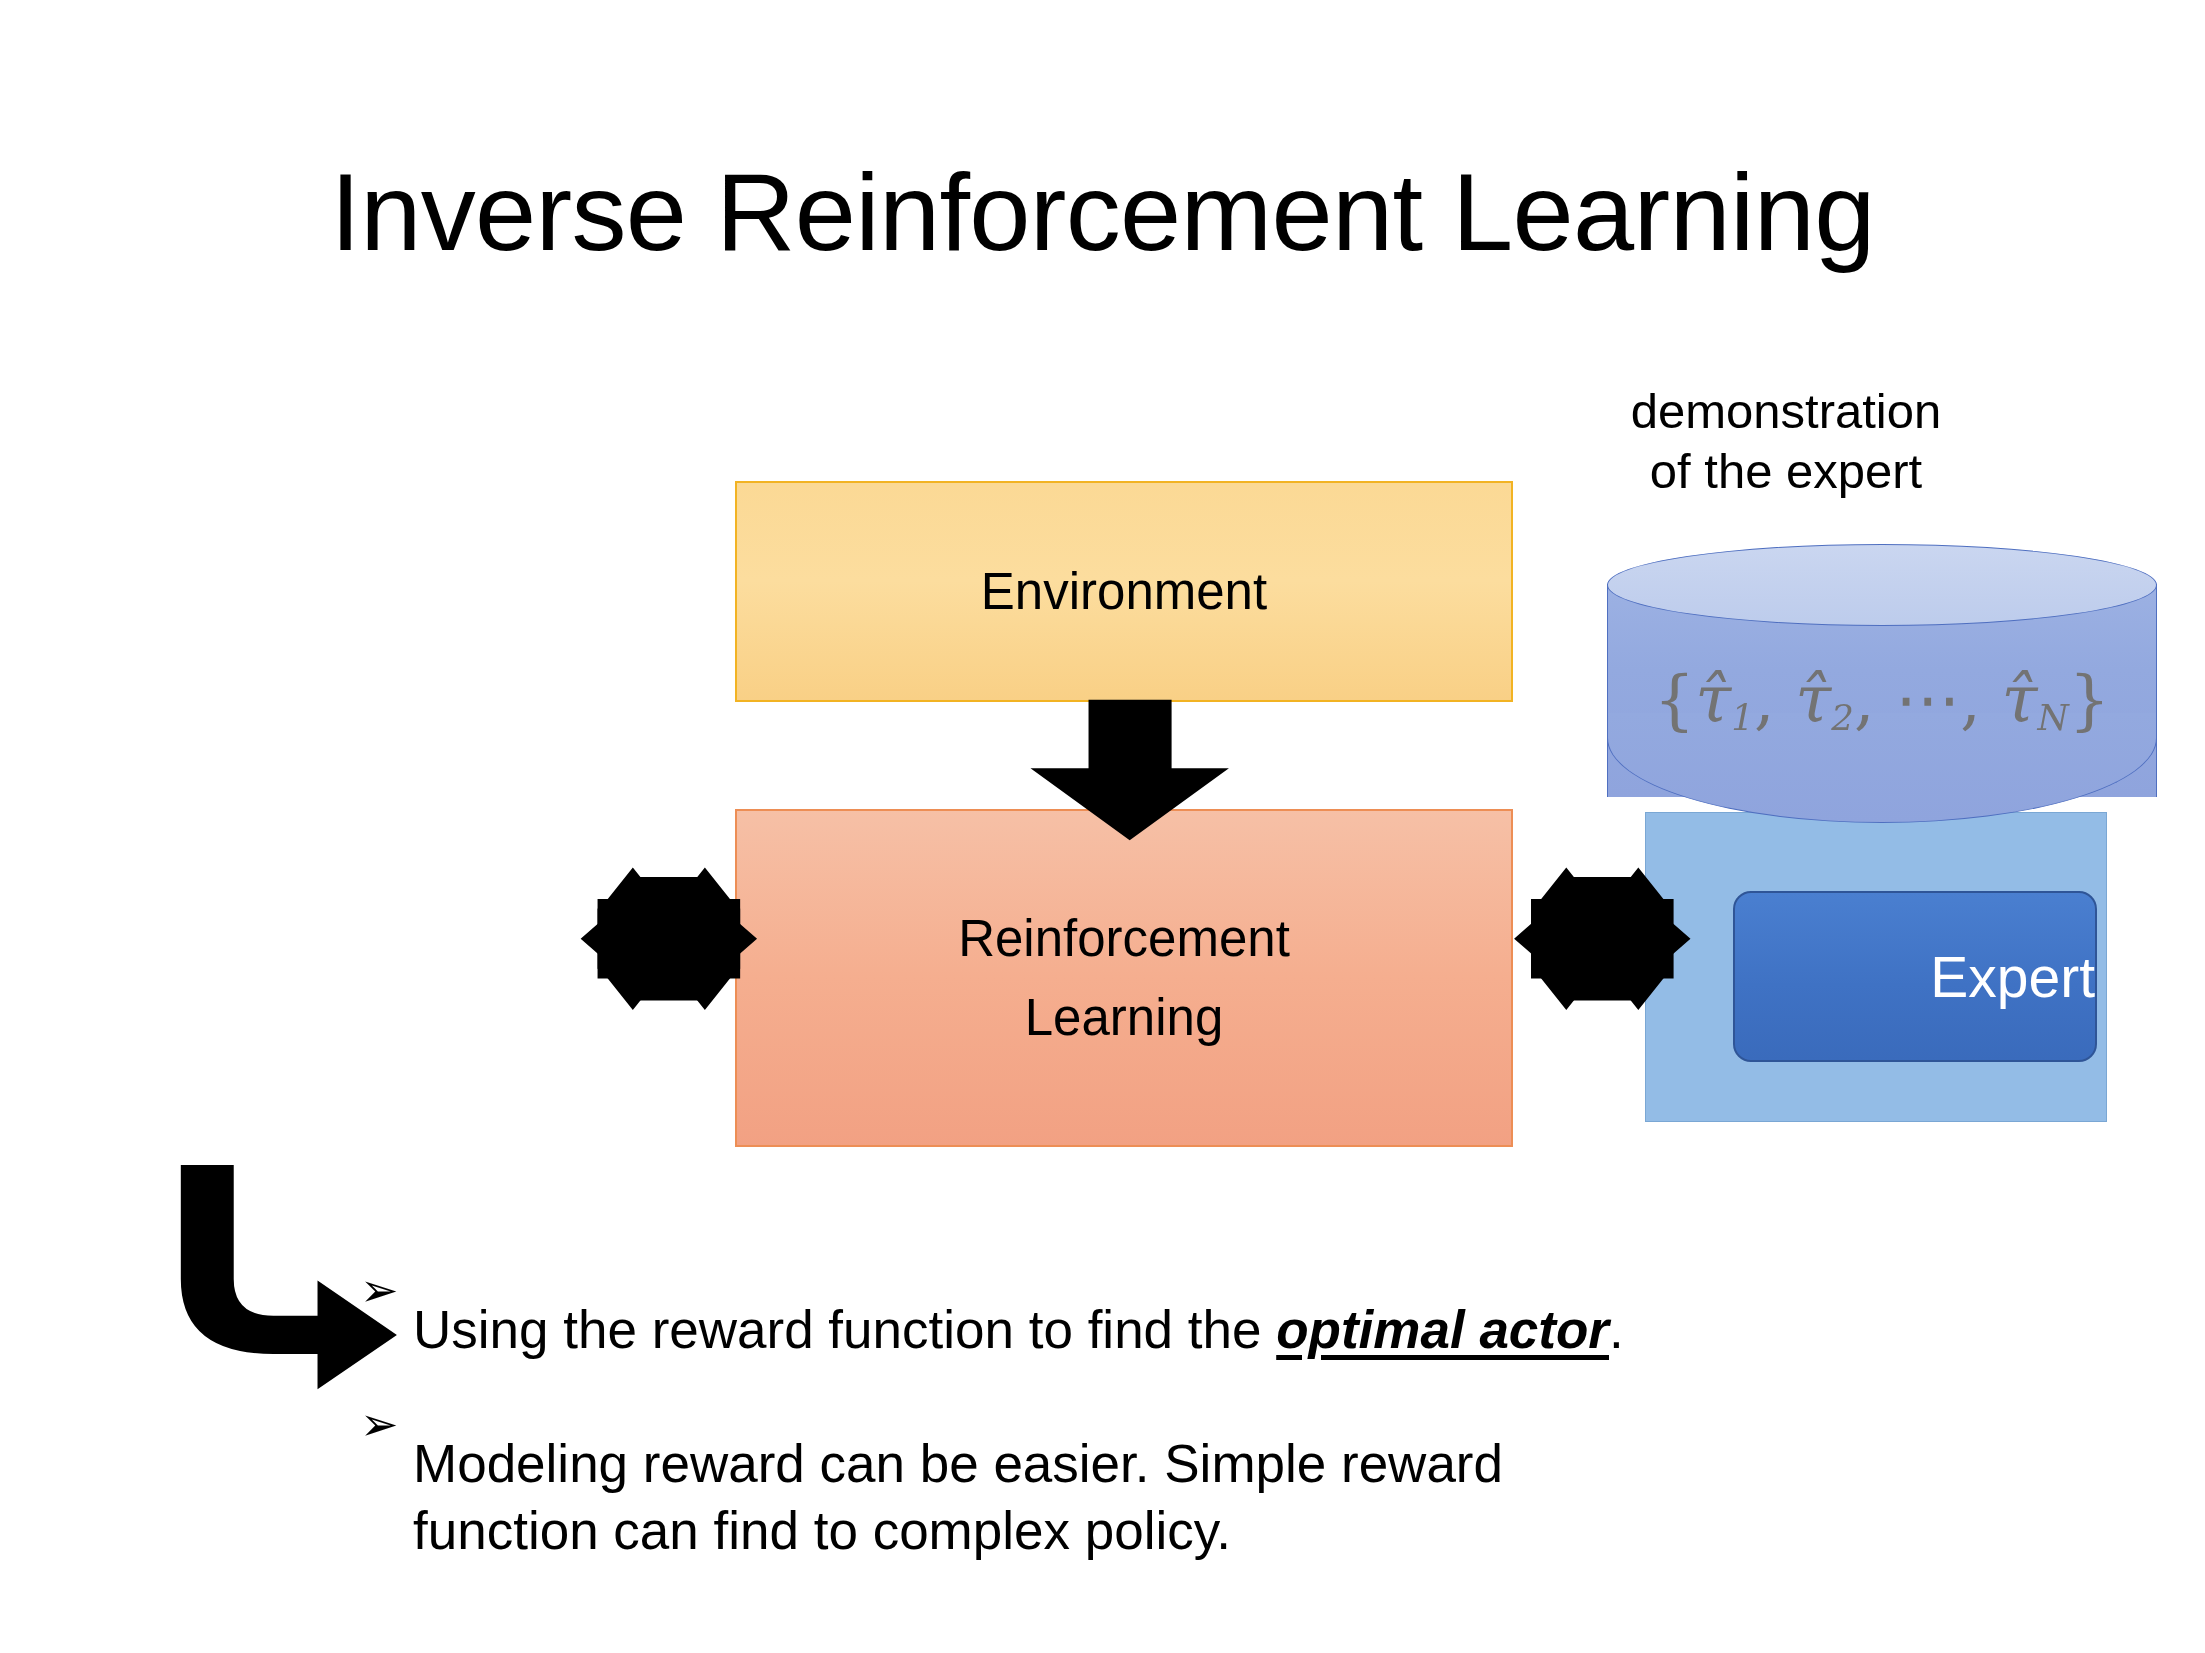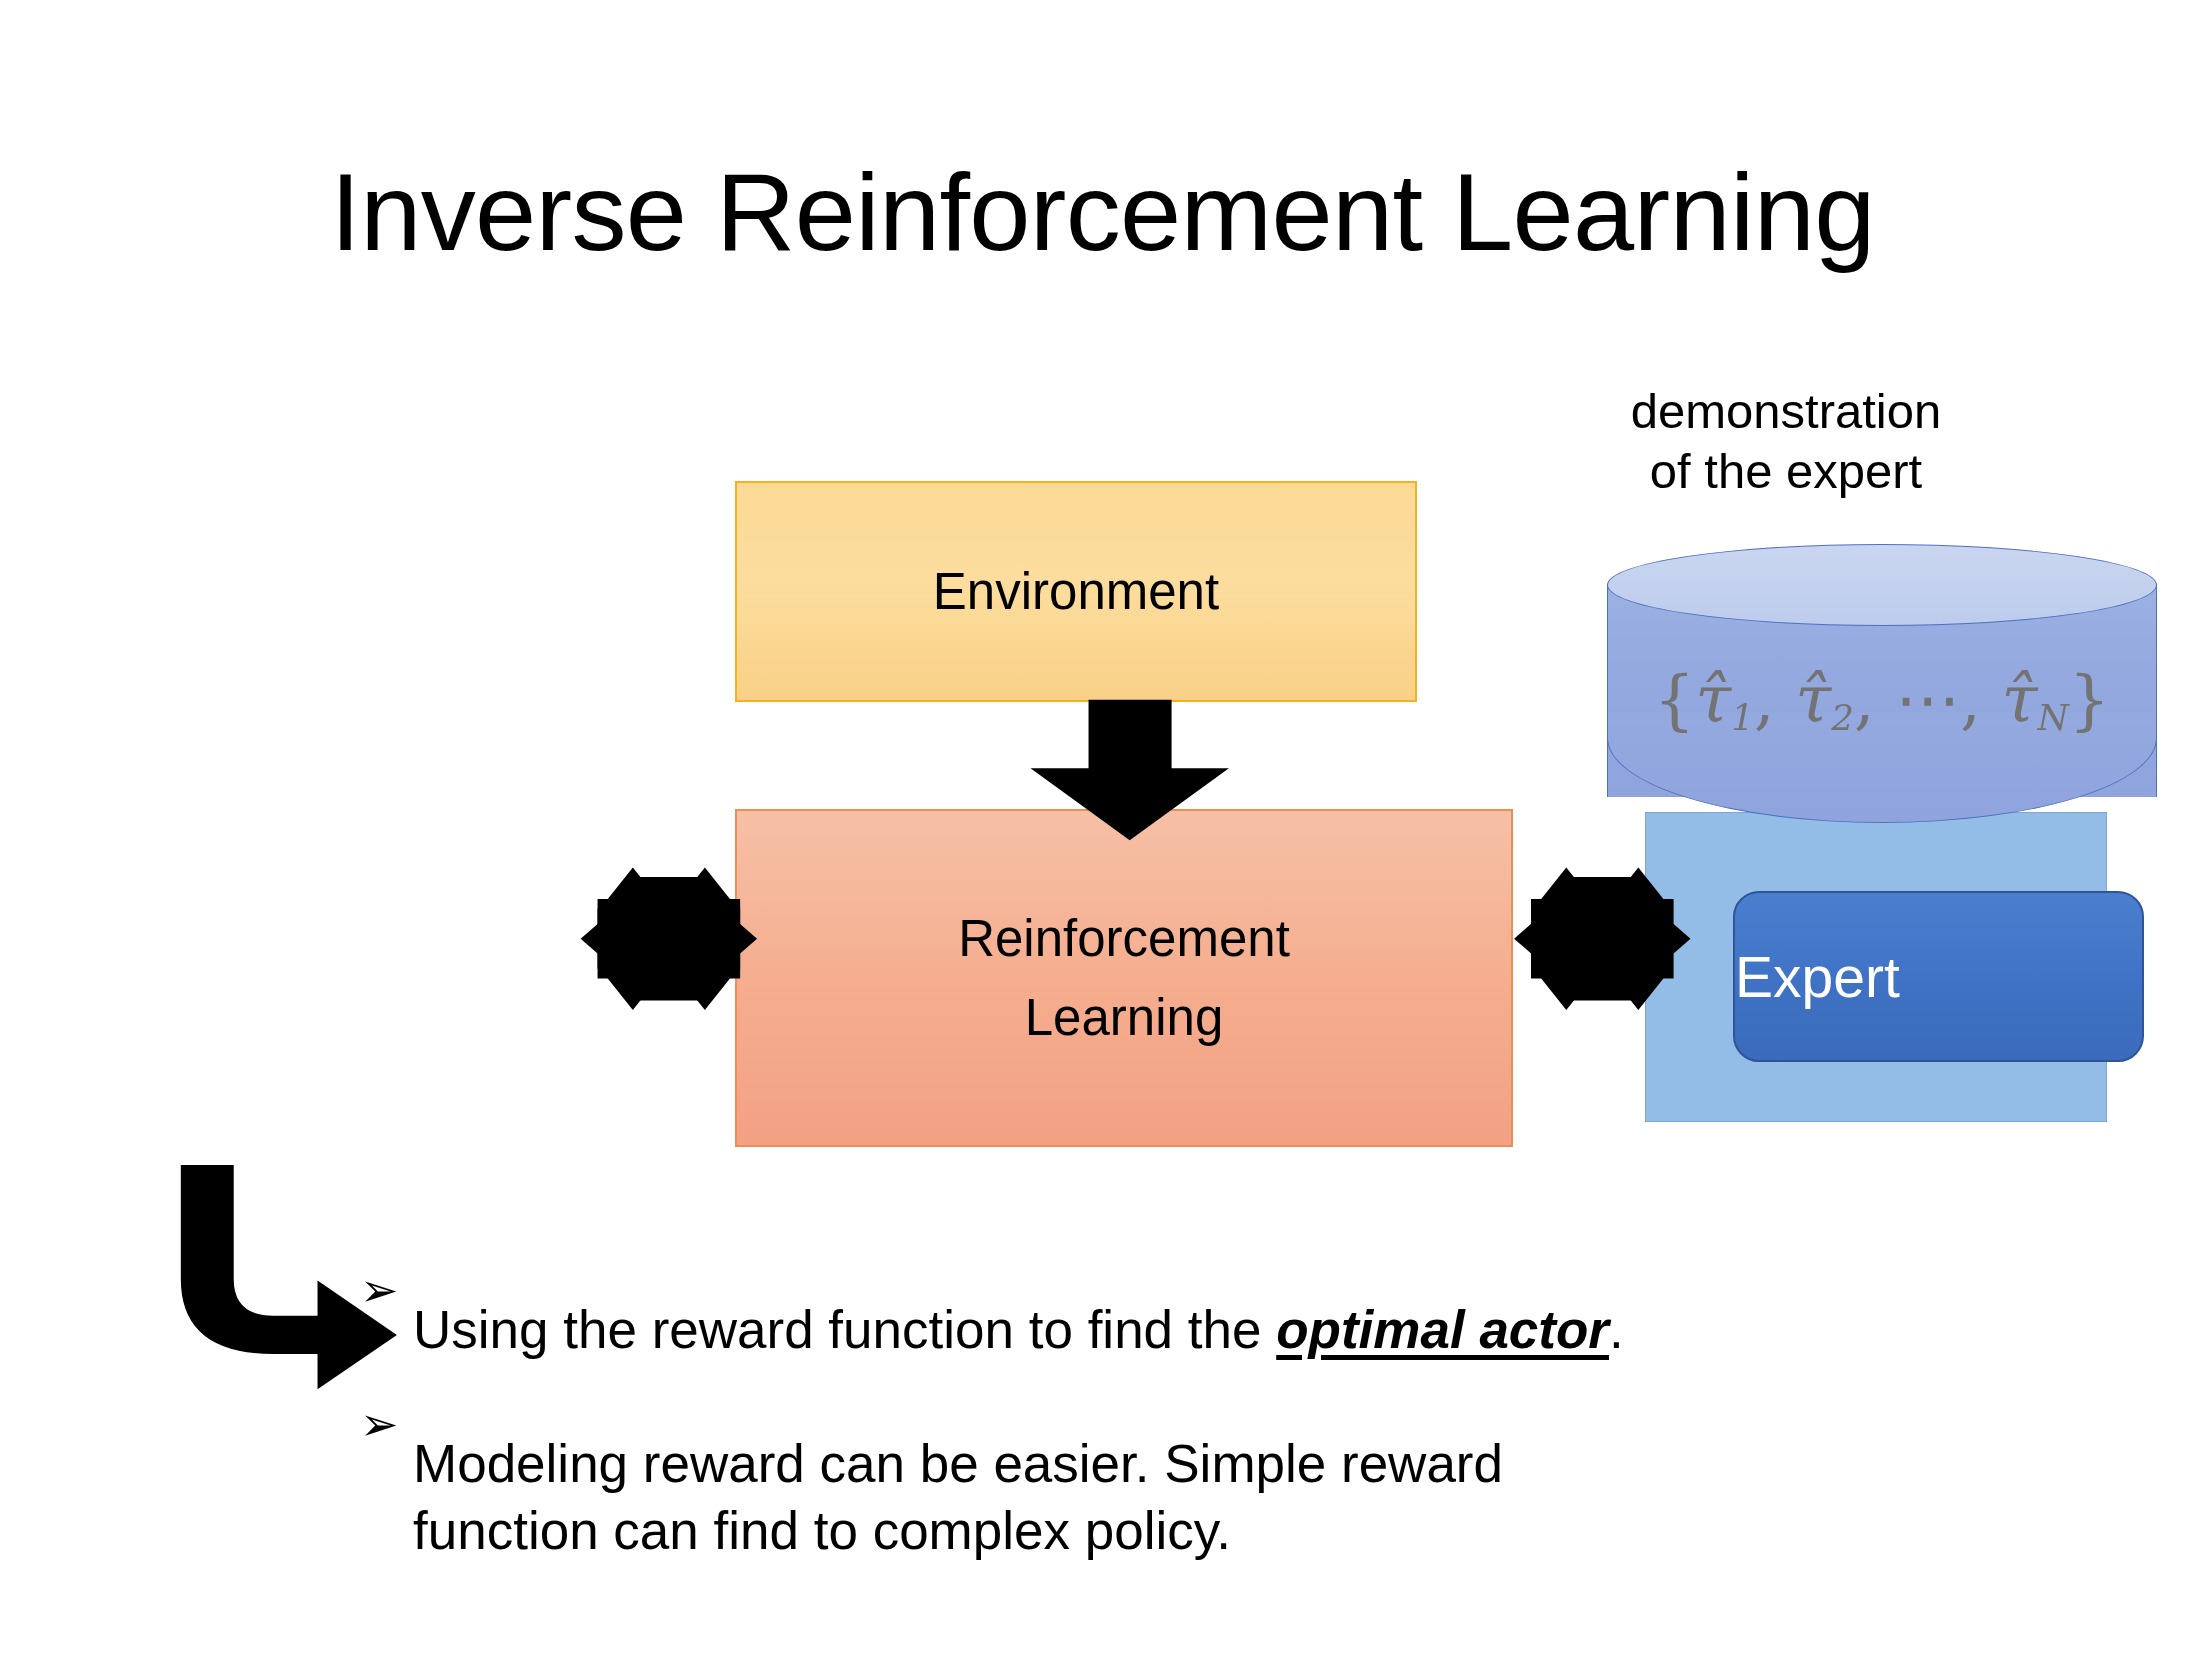--- a/index.html
+++ b/index.html
@@ -38,21 +38,21 @@
     display: flex;
     align-items: center;
     justify-content: center;
     text-align: center;
     color: #000000;
   }
 
   #env-box {
     left: 735px;
     top: 481px;
-    width: 682px;
+    width: 778px;
     height: 221px;
     background: linear-gradient(180deg, #FBD995 0%, #FCDD9E 45%, #F9D086 100%);
     border: 2.9px solid #F2B323;
     font-size: 51px;
   }
 
   #rl-box {
     left: 735px;
     top: 809px;
     width: 778px;
@@ -82,28 +82,28 @@
     width: 462px;
     height: 310px;
     background: #93BCE6;
     border: 1.5px solid #7AA7D4;
   }
 
   #expert-button {
     position: absolute;
     left: 1733px;
     top: 891px;
-    width: 411px;
+    width: 364px;
     height: 171px;
     background: linear-gradient(180deg, #4A7FD0 0%, #3F72C4 55%, #3A6BBC 100%);
     border: 2.9px solid #2F5597;
-    border-radius: 26px;
+    border-radius: 18px;
     display: flex;
     align-items: center;
-    justify-content: flex-start;
+    justify-content: flex-end;
     color: #FFFFFF;
     font-size: 57px;
   }
 
   
   #cylinder {
     position: absolute;
     left: 1607px;
     top: 544px;
     width: 550px;

